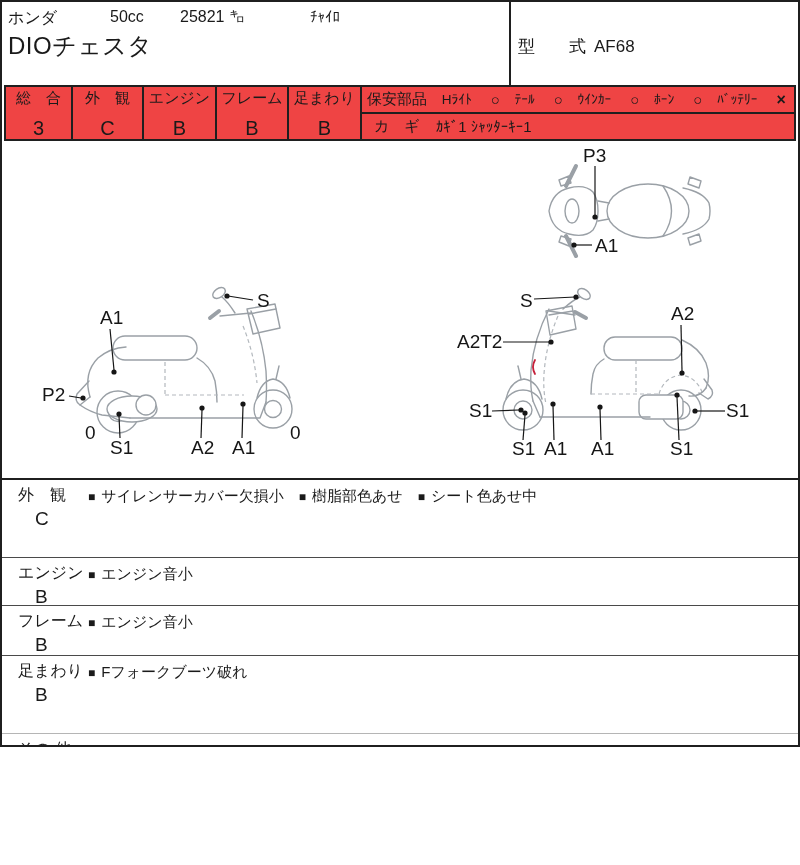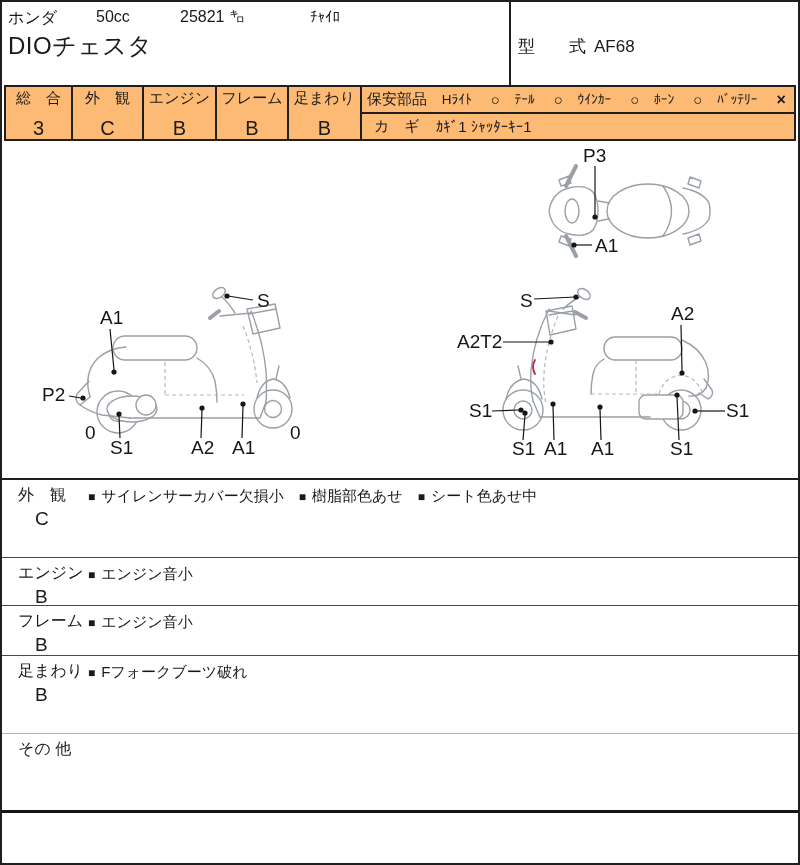--- a/index.html
+++ b/index.html
@@ -1,34 +1,34 @@
 <!DOCTYPE html>
 <html><head>
 <meta charset="utf-8">
 <style>
   *{box-sizing:border-box;margin:0;padding:0}
   html,body{background:#fff}
   body{font-family:"Liberation Sans","DejaVu Sans",sans-serif;color:#1a1a1a;-webkit-font-smoothing:antialiased}
-  .sheet{position:relative;width:800px;height:865px;background:#fff;border:2px solid #1f1f1f;overflow:hidden}
+  .sheet{position:relative;width:800px;height:747px;background:#fff;border:2px solid #1f1f1f;overflow:hidden}
   .abs{position:absolute}
 
   
   .hdr-v-divider{position:absolute;left:507px;top:0;width:2px;height:83px;background:#1f1f1f}
   .maker{left:6px;top:6px;font-size:16px}
-  .cc{left:94px;top:6px;font-size:16px}
+  .cc{left:108px;top:6px;font-size:16px}
   .km{left:178px;top:6px;font-size:16px;display:flex;align-items:baseline;gap:5px}
   .km-unit{font-size:15px}
   .colr{left:308px;top:6px;font-size:15px}
   .model{left:6px;top:28px;font-size:24px;letter-spacing:.5px}
   .hline{position:absolute;left:516px;font-size:17px;display:flex;align-items:baseline}
   .hline .lab{display:inline-block;min-width:76px}
   .h1{top:5px}.h2{top:33px}.h3{top:60px}
 
   
-  .rating-table{position:absolute;left:2px;top:83px;width:792px;height:56px;border:2px solid #1f1f1f;display:flex;background:#fdba74}
+  .rating-table{position:absolute;left:2px;top:83px;width:792px;height:56px;border:2px solid #1f1f1f;display:flex;background:#ef4444}
   .rt-cell{border-right:2px solid #1f1f1f;display:flex;flex-direction:column;align-items:center;justify-content:space-between;padding:3px 0 1px;flex:0 0 auto}
   .rt-lbl{font-size:15px;line-height:1.1;white-space:nowrap}
   .rt-val{font-size:20px;line-height:1}
   .safety{flex:1 1 auto;display:flex;flex-direction:column}
   .safety-top{flex:1;border-bottom:2px solid #1f1f1f;display:flex;align-items:center;padding:0 8px 0 5px;justify-content:space-between}
   .safety-title{font-size:15px;white-space:nowrap}
   .sp-item{display:flex;align-items:center;gap:19px;white-space:nowrap}
   .sp-lbl{font-size:13.5px}
   .sp-mark{font-size:15px;line-height:1}
   .sp-mark.bad{font-weight:700;font-size:16px}

